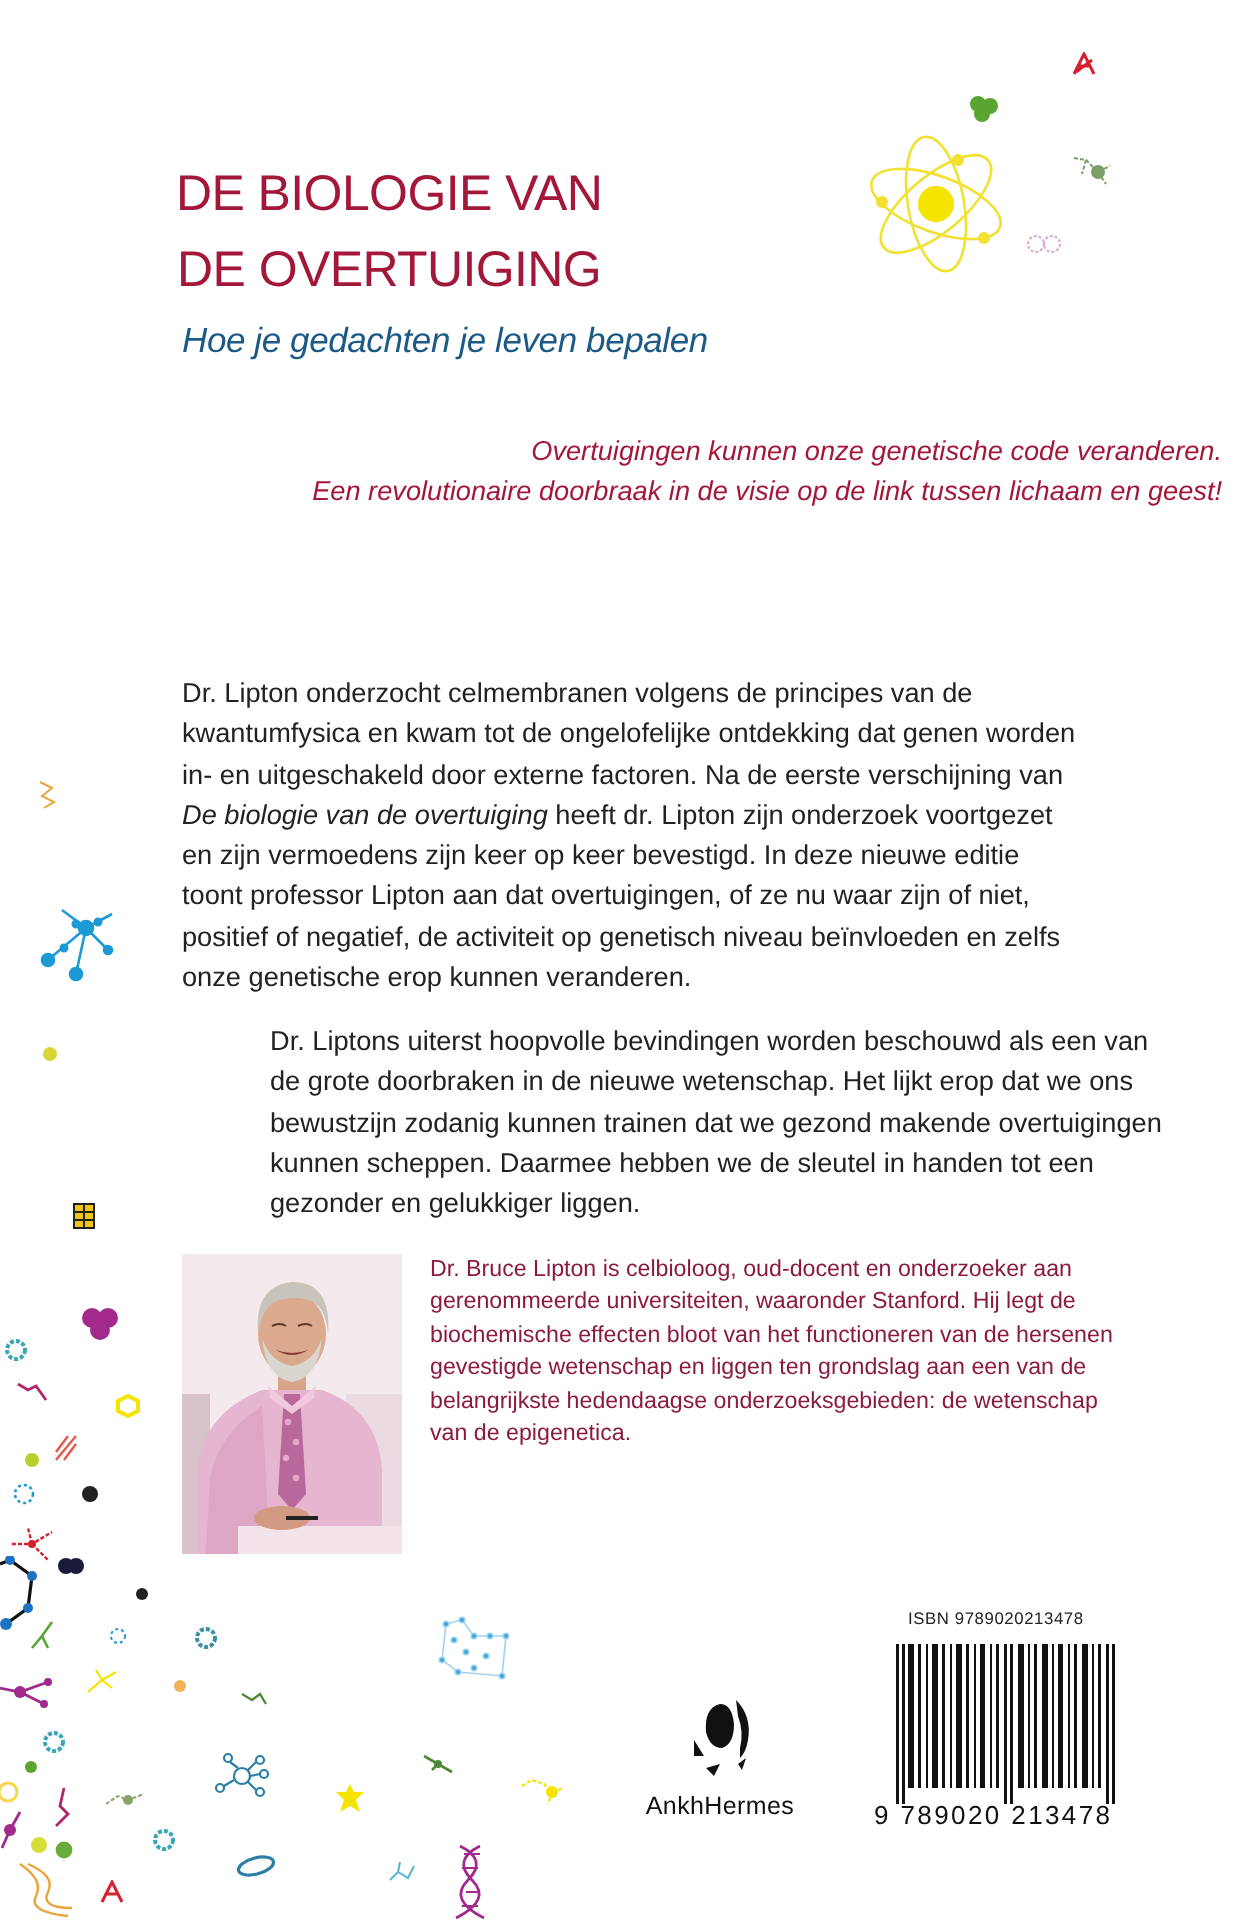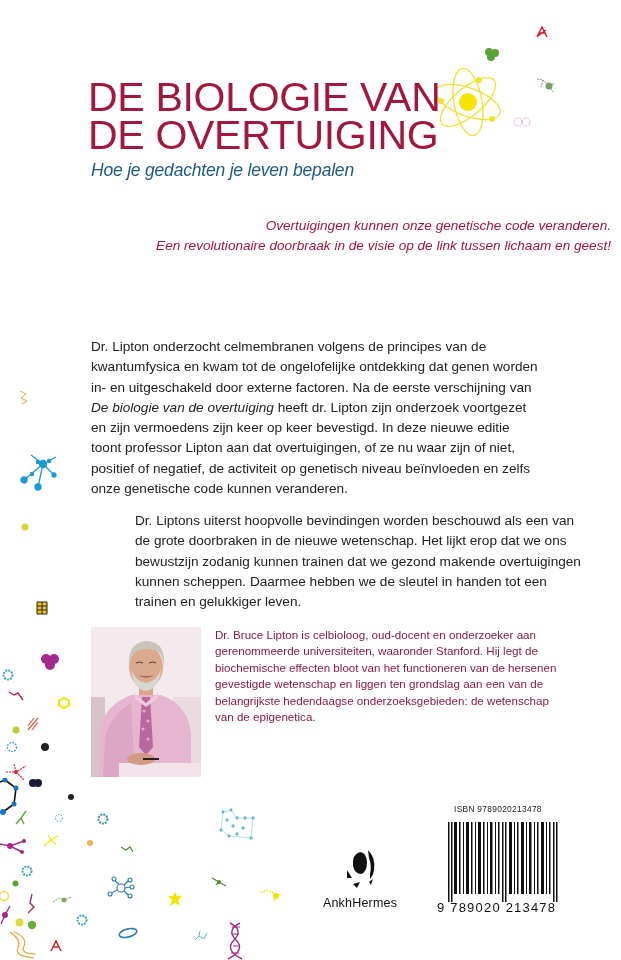--- a/index.html
+++ b/index.html
@@ -4,22 +4,23 @@
   <style>
     * { margin: 0; padding: 0; box-sizing: border-box; }
     html, body { width: 621px; height: 960px; background: #ffffff; overflow: hidden; }
     body { position: relative; font-family: "DejaVu Sans", sans-serif; color: #1a1a1a; }
 
     .cover { position: absolute; left: 0; top: 0; width: 621px; height: 960px; background: #fff; }
 
     .title {
       position: absolute; left: 88px; top: 78px;
       font-family: "Liberation Sans", sans-serif;
-      font-size: 41px; line-height: 38px; color: #a3173a; font-weight: normal;
+      font-size: 25px; line-height: 38px; color: #a3173a; font-weight: normal;
       letter-spacing: -0.3px;
+      text-align: center;
     }
     .title span { display: block; }
     .subtitle {
       position: absolute; left: 91px; top: 160px;
       font-family: "Liberation Sans", sans-serif;
       font-style: italic; font-size: 17.5px; color: #1c5a86; letter-spacing: -0.2px;
     }
 
     .tagline {
       position: absolute; left: 91px; top: 216px; width: 520px;
@@ -298,29 +299,29 @@
 
 
   <div class="body-text p2">
     <span class="line">Dr. Lipton onderzocht celmembranen volgens de principes van de</span>
     <span class="line">kwantumfysica en kwam tot de ongelofelijke ontdekking dat genen worden</span>
     <span class="line">in- en uitgeschakeld door externe factoren. Na de eerste verschijning van</span>
     <span class="line"><em>De biologie van de overtuiging</em><span> heeft dr. Lipton zijn onderzoek voortgezet</span></span>
     <span class="line">en zijn vermoedens zijn keer op keer bevestigd. In deze nieuwe editie</span>
     <span class="line">toont professor Lipton aan dat overtuigingen, of ze nu waar zijn of niet,</span>
     <span class="line">positief of negatief, de activiteit op genetisch niveau beïnvloeden en zelfs</span>
-    <span class="line">onze genetische code kunnen veranderen.</span>
+    <span class="line">onze genetische erop kunnen veranderen.</span>
   </div>
 
   <div class="body-text p3">
     <span class="line">Dr. Liptons uiterst hoopvolle bevindingen worden beschouwd als een van</span>
     <span class="line">de grote doorbraken in de nieuwe wetenschap. Het lijkt erop dat we ons</span>
     <span class="line">bewustzijn zodanig kunnen trainen dat we gezond makende overtuigingen</span>
     <span class="line">kunnen scheppen. Daarmee hebben we de sleutel in handen tot een</span>
-    <span class="line">trainen en gelukkiger leven.</span>
+    <span class="line">gezonder en gelukkiger liggen.</span>
   </div>
 
   <div class="author-photo" title="Portrait of Dr. Bruce Lipton">
     <svg width="110" height="150" viewBox="0 0 110 150">
       <rect x="0" y="0" width="110" height="150" fill="#f4eaee"></rect>
       <rect x="82" y="70" width="28" height="80" fill="#e9dbe1"></rect>
       <rect x="0" y="70" width="14" height="80" fill="#d7c3c9"></rect>
 
       <path d="M8 150 L8 108 Q10 80 40 68 L70 68 Q98 78 100 108 L100 150 Z" fill="#e6b5cf"></path>
       <path d="M12 150 L14 112 Q18 90 40 76 L44 150 Z" fill="#dca6c4"></path>

